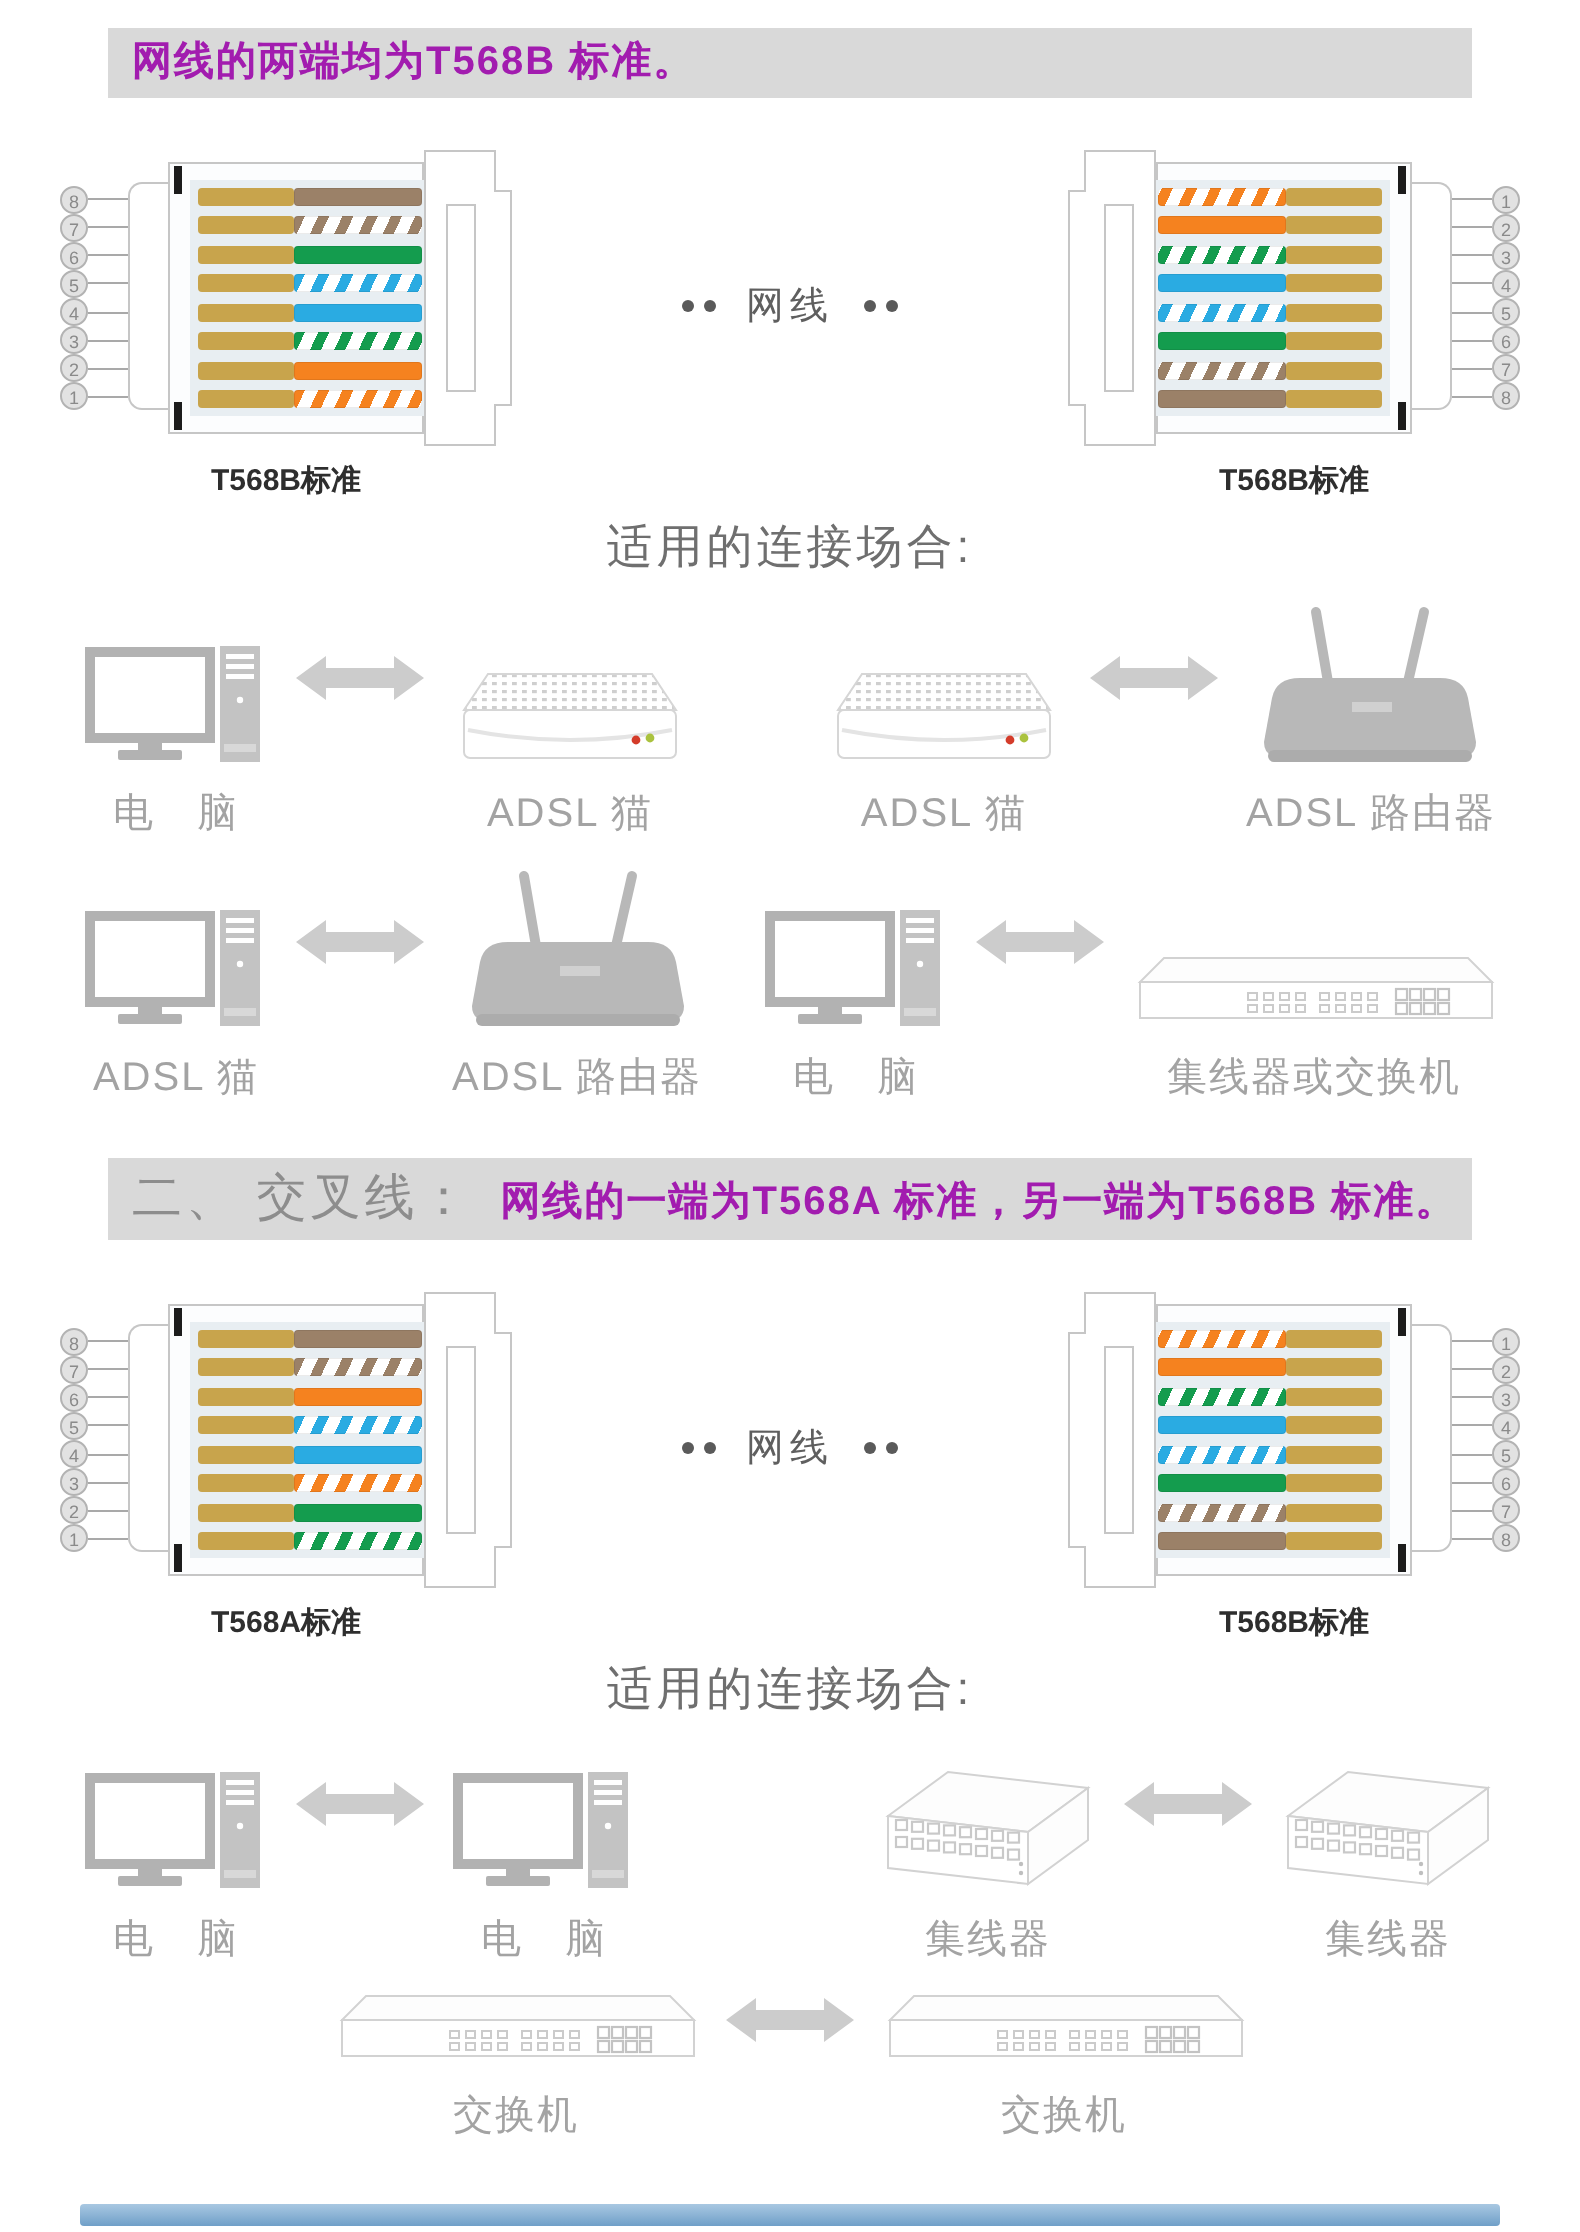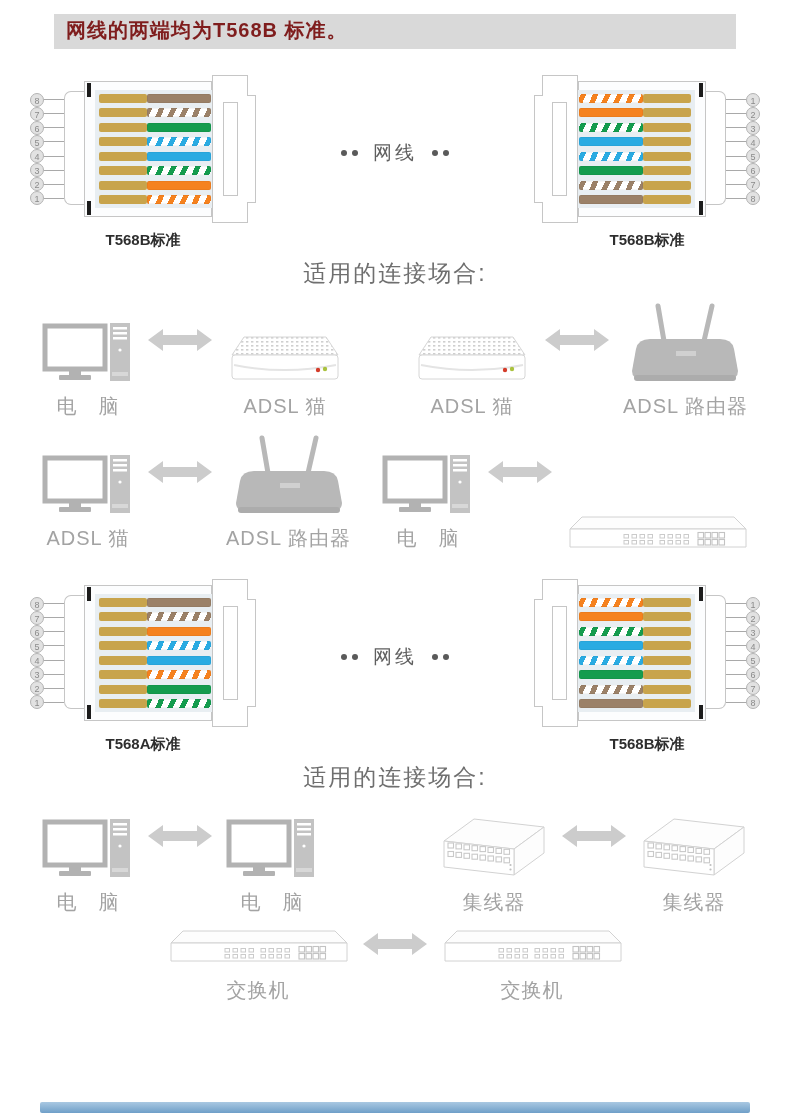--- a/index.html
+++ b/index.html
@@ -3,21 +3,21 @@
 <meta charset="utf-8">
 <style>
   html,body{margin:0;padding:0;background:#ffffff;}
   body{font-family:"Liberation Sans",sans-serif;}
   .page{position:relative;width:790px;height:1116px;margin:0 auto;background:#ffffff;overflow:hidden;}
 
   
   .bar{margin:14px 54px 0;background:#d9d9d9;display:flex;align-items:baseline;gap:14px;padding:3px 12px 5px;}
   .bar.second{margin-top:26px;}
   .bar-prefix{font-family:"Liberation Serif",serif;font-size:25px;color:#8d8d8d;letter-spacing:2px;white-space:nowrap;}
-  .bar-desc{font-size:20px;font-weight:bold;color:#7f1d1d;letter-spacing:1px;white-space:nowrap;}
+  .bar-desc{font-size:20px;font-weight:bold;color:#a21caf;letter-spacing:1px;white-space:nowrap;}
 
   
   .diagram-row{display:flex;align-items:center;justify-content:space-between;padding:0 30px;margin-top:26px;}
   .conn-group{display:flex;flex-direction:column;align-items:center;}
   .rj45{display:flex;align-items:flex-start;}
   .pins{display:flex;flex-direction:column;justify-content:space-between;height:112px;margin-top:18px;}
   .pin-row{display:flex;align-items:center;height:13px;}
   .rj45.right .pin-row{flex-direction:row-reverse;}
   .pin-circle{width:14px;height:14px;border-radius:50%;background:#e2e2e2;border:1px solid #b3b3b3;color:#8a8a8a;
     font-size:9px;line-height:14px;text-align:center;box-sizing:border-box;}
@@ -401,25 +401,30 @@
                 <rect x="132" y="17.5" width="5.5" height="5.5" fill="#ffffff" stroke="#c3c3c3" stroke-width="1.1"></rect>
                 <rect x="139" y="17.5" width="5.5" height="5.5" fill="#ffffff" stroke="#c3c3c3" stroke-width="1.1"></rect>
                 <rect x="146" y="17.5" width="5.5" height="5.5" fill="#ffffff" stroke="#c3c3c3" stroke-width="1.1"></rect>
                 <rect x="153" y="17.5" width="5.5" height="5.5" fill="#ffffff" stroke="#c3c3c3" stroke-width="1.1"></rect>
                 <rect x="132" y="24.5" width="5.5" height="5.5" fill="#ffffff" stroke="#c3c3c3" stroke-width="1.1"></rect>
                 <rect x="139" y="24.5" width="5.5" height="5.5" fill="#ffffff" stroke="#c3c3c3" stroke-width="1.1"></rect>
                 <rect x="146" y="24.5" width="5.5" height="5.5" fill="#ffffff" stroke="#c3c3c3" stroke-width="1.1"></rect>
                 <rect x="153" y="24.5" width="5.5" height="5.5" fill="#ffffff" stroke="#c3c3c3" stroke-width="1.1"></rect>
   </svg>
             </div>
+            <div class="scene-label">集线器或交换机</div>
           </div>
         </div>
       </div>
     </div>
 
+  <div class="bar second">
+    <span class="bar-prefix">二、 交叉线：</span>
+    <span class="bar-desc">网线的一端为T568A 标准，另一端为T568B 标准。</span>
+  </div>
 
   <div class="diagram-row">
     <div class="conn-group">
       <div class="rj45">
           <div class="pins">
             <div class="pin-row">
               <div class="pin-circle">8</div>
               <div class="pin-line"></div>
             </div>
             <div class="pin-row">

